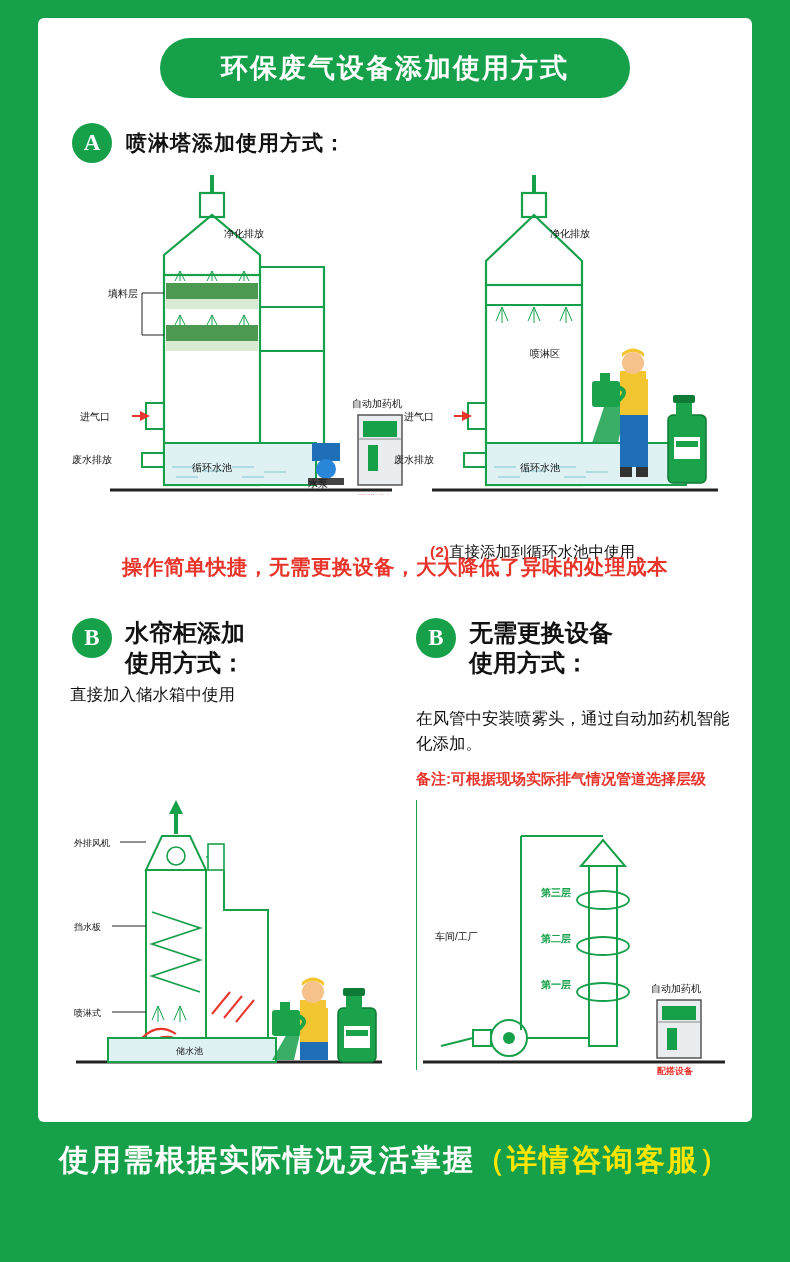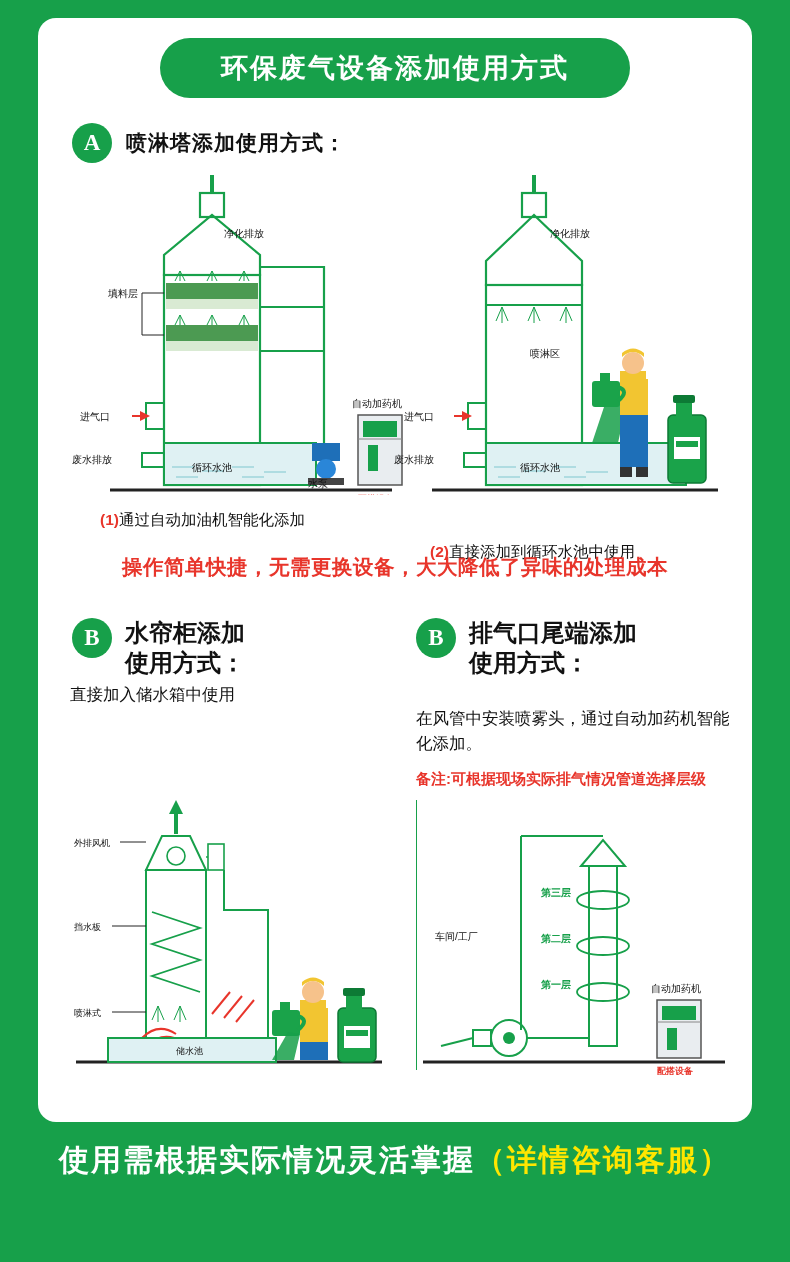--- a/index.html
+++ b/index.html
@@ -12,21 +12,21 @@
     overflow: hidden;
   }
   .page {
     position:absolute; inset:0;
     background:#17a04a;
   }
   .card {
     position:absolute;
     left:38px; top:18px; width:714px; height:1104px;
     background:#ffffff;
-    border-radius:18px;
+    border-radius:6px;
   }
   
   .title-pill {
     position:absolute; left:122px; top:20px; width:470px; height:60px;
     background:#17a04a; border-radius:30px;
     display:flex; align-items:center; justify-content:center;
     color:#fff; font-size:27px; font-weight:bold; letter-spacing:2px;
   }
   
   .badge {
@@ -235,39 +235,36 @@
         </g>
 
         <text class="lbl" x="478" y="62">净化排放</text>
         <text class="lbl" x="458" y="182">喷淋区</text>
         <text class="lbl" x="332" y="245">进气口</text>
         <text class="lbl" x="322" y="288">废水排放</text>
         <text class="lbl" x="448" y="296">循环水池</text>
       </svg>
     </div>
 
-    <div class="capA capA1">
-      <span class="num">(1)</span><span>通过自动加油机智能化添加</span>
-    </div>
     <div class="capA capA2">
       <span class="num">(2)</span><span>直接添加到循环水池中使用</span>
     </div>
 
     <div class="redline">操作简单快捷，无需更换设备，大大降低了异味的处理成本</div>
 
     <div class="sec-b1">
       <div class="badge">B</div>
       <div class="txt" style="white-space:pre-line">水帘柜添加
 使用方式：</div>
     </div>
     <div class="body-b1">直接加入储水箱中使用</div>
 
     <div class="sec-b2">
       <div class="badge">B</div>
-      <div class="txt" style="white-space:pre-line">排气口尾端添加
+      <div class="txt" style="white-space:pre-line">无需更换设备
 使用方式：</div>
     </div>
     <div class="body-b2">在风管中安装喷雾头，通过自动加药机智能化添加。</div>
     <div class="note-b2">备注:可根据现场实际排气情况管道选择层级</div>
 
     <div class="panel-b1">
       <svg width="310" height="275" viewBox="0 0 310 275">
         <line x1="4" y1="262" x2="310" y2="262" stroke="#222" stroke-width="3"></line>
 
         <g>

